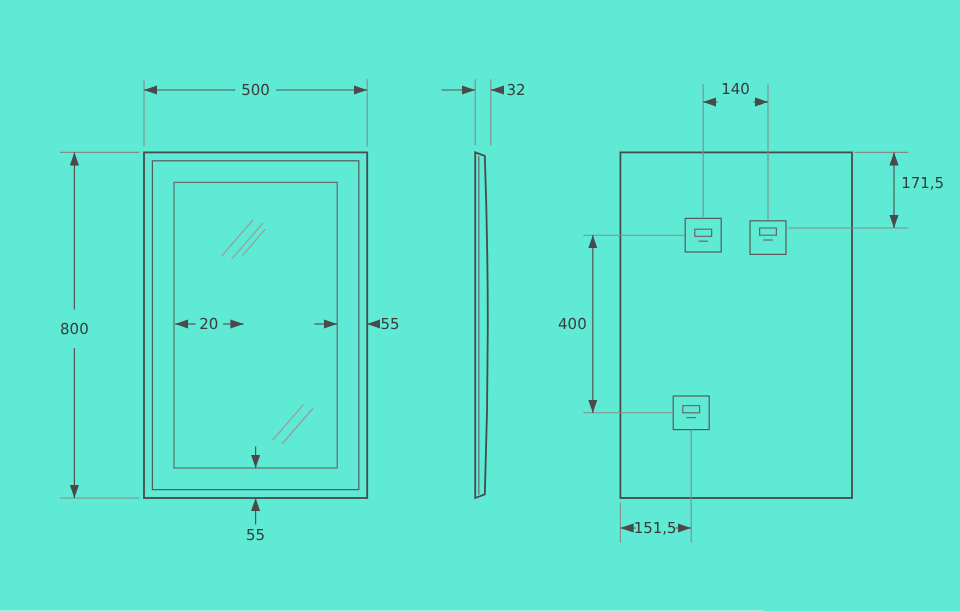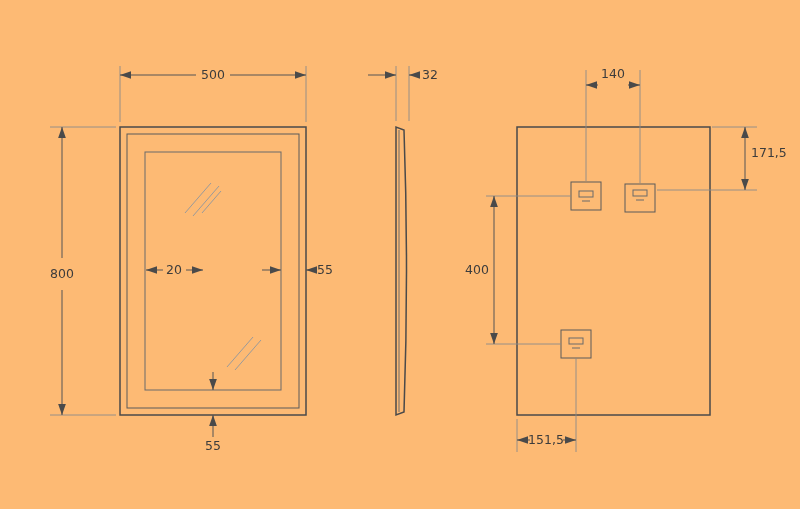--- a/index.html
+++ b/index.html
@@ -1,16 +1,16 @@
 <!DOCTYPE html>
 <html><head>
 <meta charset="utf-8">
 <style>
   html,body{margin:0;padding:0;background:#ffffff;}
-  .stage{width:800px;height:509px;position:relative;background:#fdba74;}
+  .stage{width:800px;height:509px;position:relative;background:#5eead4;}
   svg{display:block;}
   text{font-family:"DejaVu Sans", sans-serif;font-size:12.5px;fill:#3c3c3c;}
   .part{stroke:#4a4a4a;stroke-width:1.5;fill:none;}
   .part-mid{stroke:#5a5a5a;stroke-width:1;fill:none;}
   .part-thin{stroke:#6a6a6a;stroke-width:1;fill:none;}
   .dim{stroke:#555555;stroke-width:1;fill:none;}
   .ext{stroke:#8a8a8a;stroke-width:0.9;fill:none;}
   .hatch{stroke:#9a9a9a;stroke-width:1;fill:none;}
 </style>
 </head>

